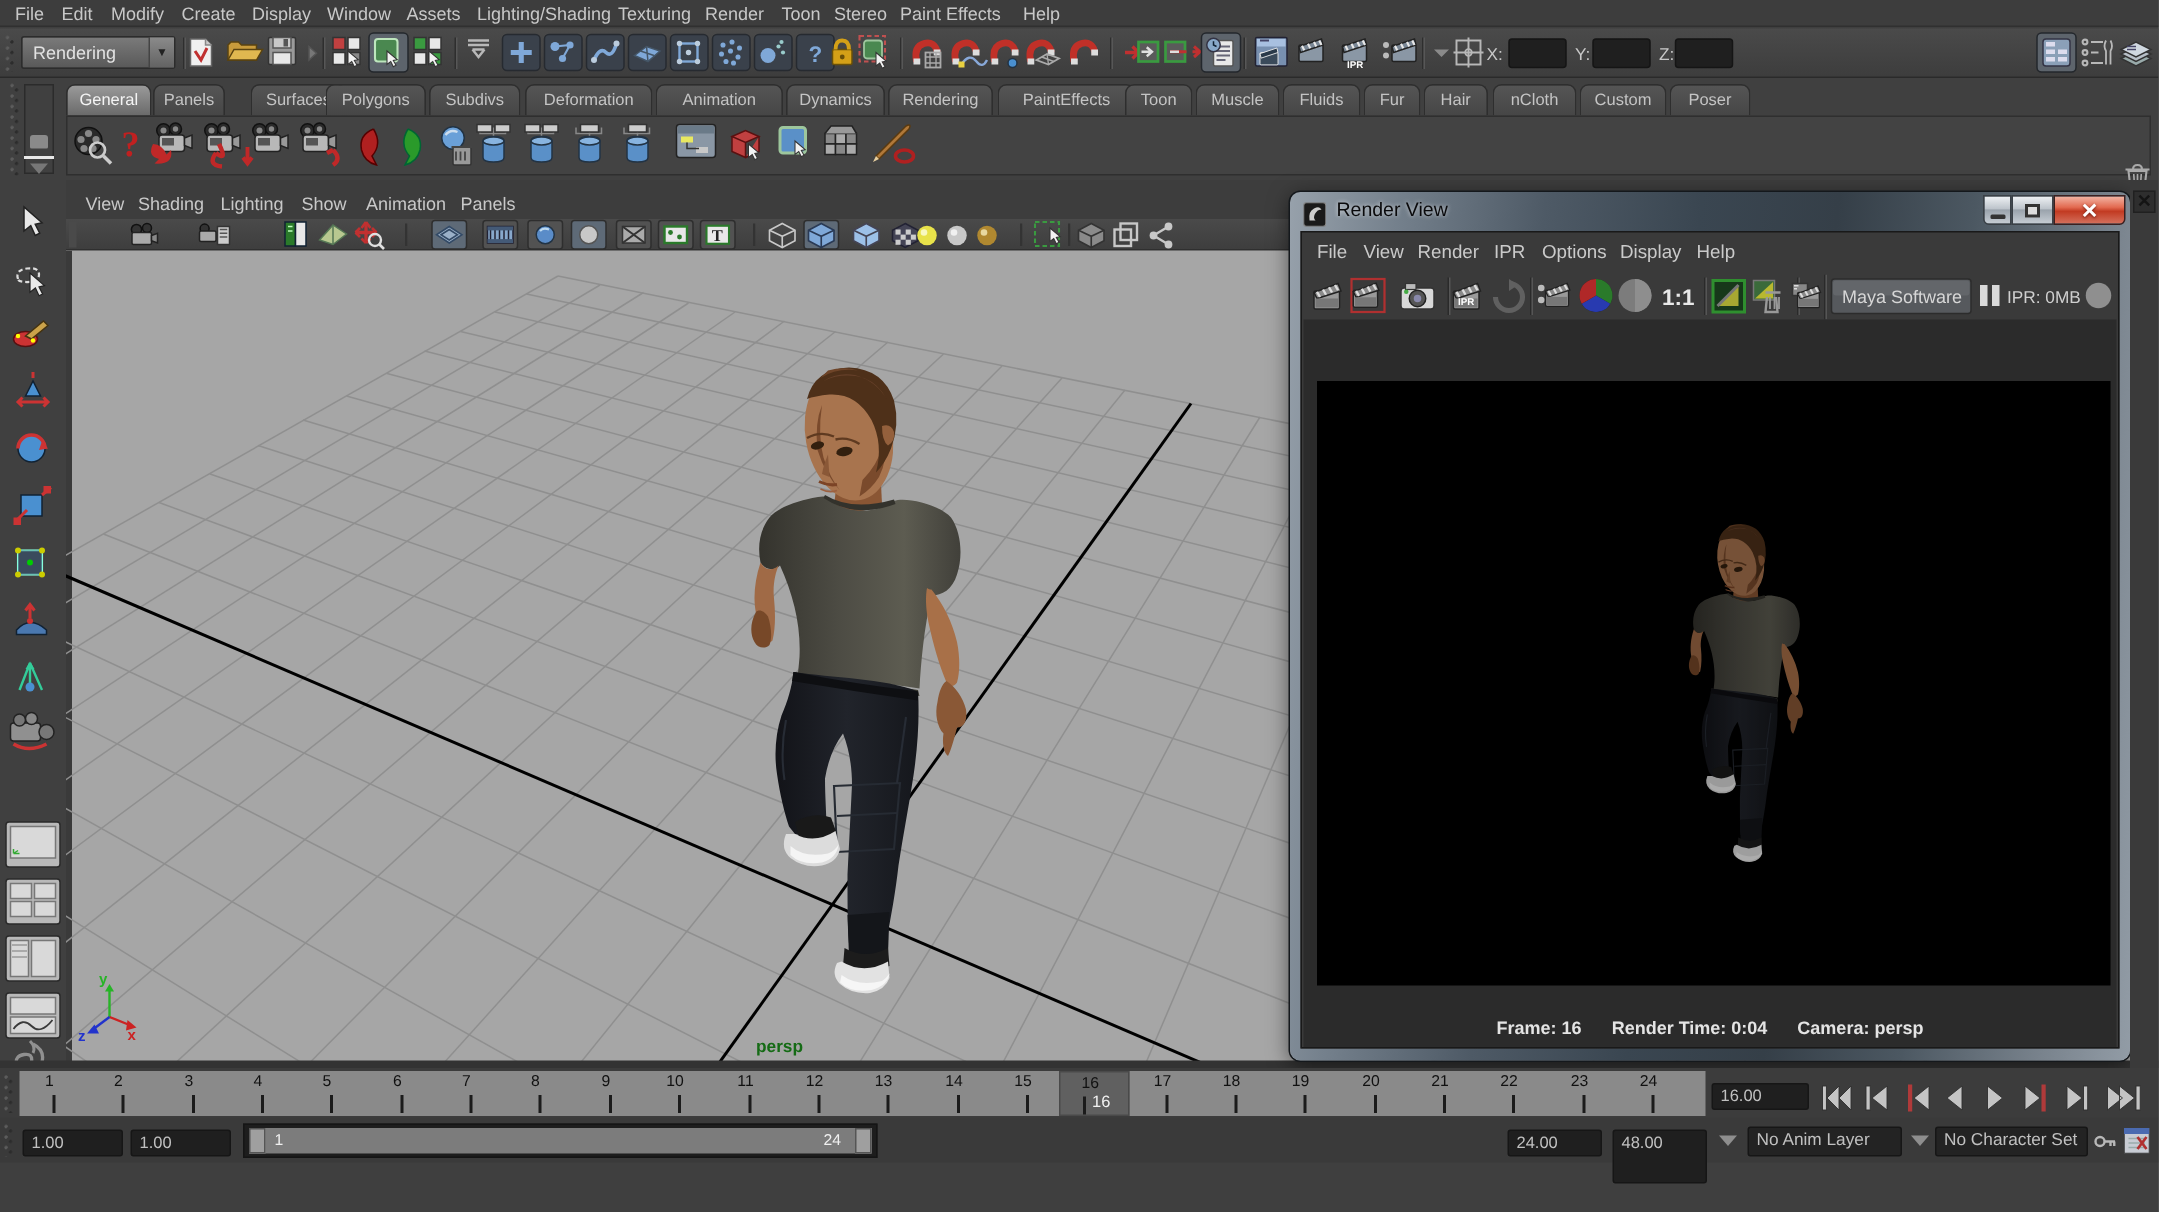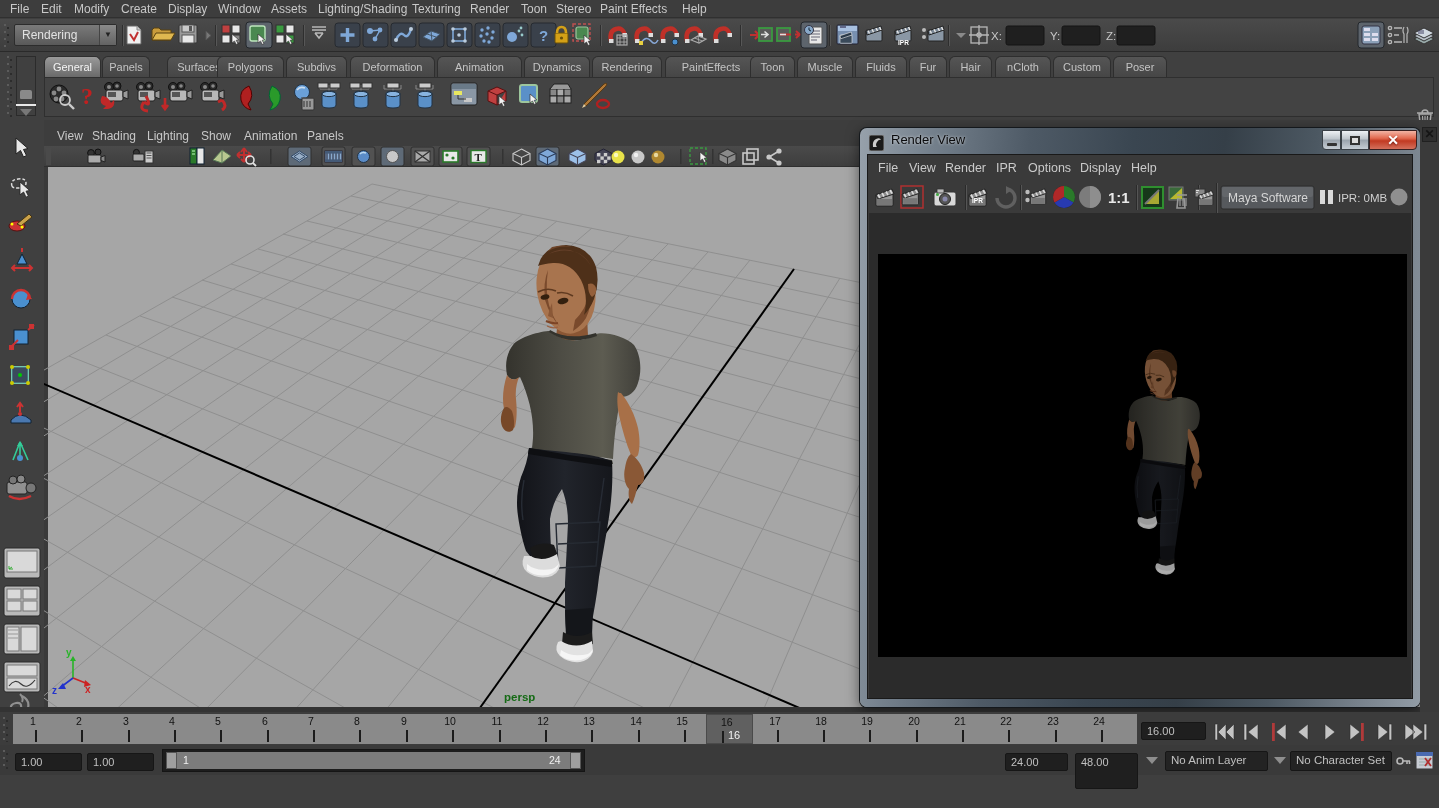--- a/index.html
+++ b/index.html
@@ -924,20 +924,21 @@
 <text x="470" y="19" font-size="11.5" fill="#cfcfcf" font-family="Liberation Sans">IPR: 0MB</text>
 <circle cx="531" cy="14" r="8.5" fill="#8f8f8f"></circle>
 </svg>
     <div id="rcanvas">
       <div id="rimg"></div>
       <svg style="position:absolute;left:9px;top:41px" width="529" height="403" viewBox="876 253 529 403">
 <g transform="matrix(0.53,0,0,0.54,858.5,216.08)" style="filter:brightness(0.7)">
               <use href="#char"></use>
             </g>
 </svg>
+      <div class="rstat" style="top:465px">Frame: 16&nbsp;&nbsp;&nbsp;&nbsp;&nbsp;&nbsp;Render Time: 0:04&nbsp;&nbsp;&nbsp;&nbsp;&nbsp;&nbsp;Camera: persp</div>
     </div>
   </div>
     </div>
 <div class="abs" style="left:1420px;top:120px;width:19px;height:592px;background:#3a3a3a"></div>
 <div class="abs" style="left:1422px;top:127px;width:15px;height:15px;background:#2e2e2e;border:1px solid #202020;color:#0f0f0f;font-size:12px;font-weight:bold;text-align:center;line-height:13px;color:#141414">✕</div>
 
 <div id="timerow" class="abs">
       <div class="abs grip" style="left:2px;top:4px;height:26px"></div>
 <div id="timeline">
         <div class="num" style="left:20px">1</div>

